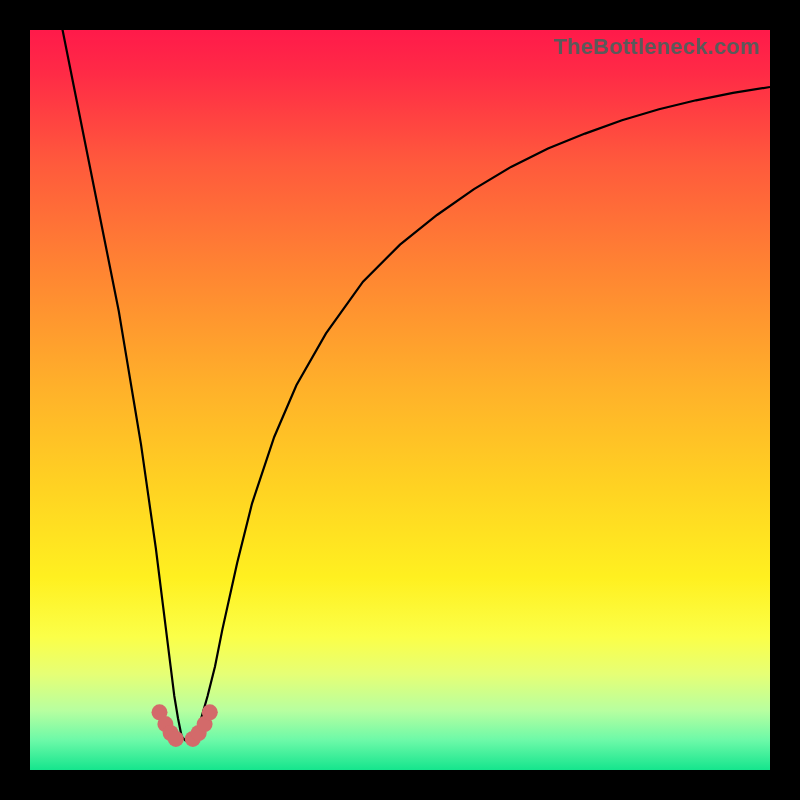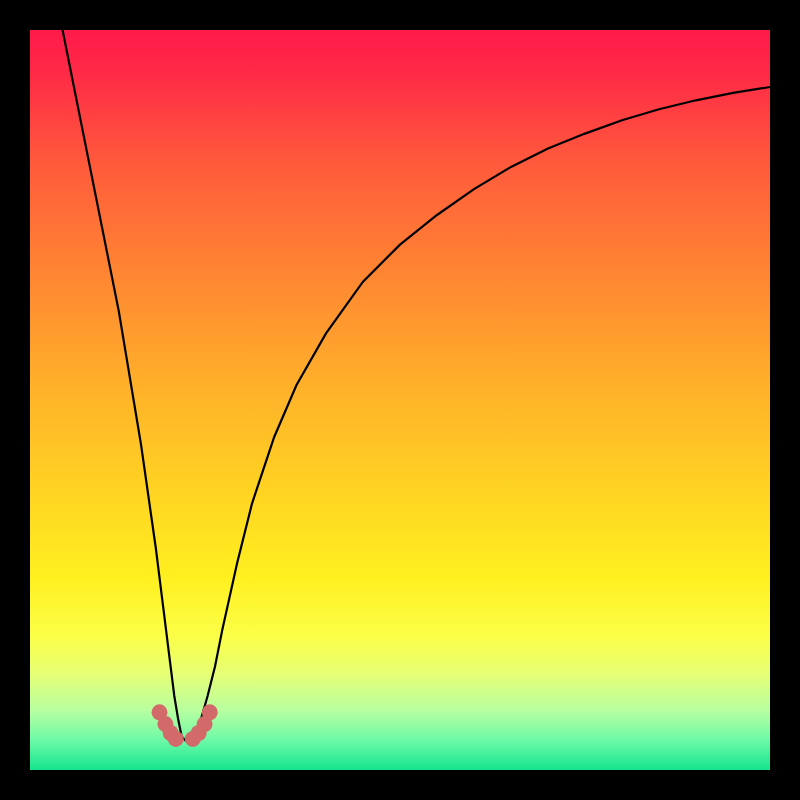--- a/index.html
+++ b/index.html
@@ -48,20 +48,21 @@
     position: absolute;
     left: 0;
     top: 0;
   }
 </style>
 </head>
 <body>
 
 <div class="frame">
 
+  <div class="watermark">TheBottleneck.com</div>
 
   <svg id="chart-svg" width="740" height="740" viewBox="0 0 740 740">
     <path id="curve-path" fill="none" stroke="#000000" stroke-width="2.2" d="M29.6 -14.8 L44.4 59.2 L59.2 133.2 L74.0 207.2 L88.8 281.2 L96.2 325.6 L103.6 370.0 L111.0 414.4 L118.4 466.2 L125.8 518.0 L133.2 577.2 L140.6 636.4 L144.3 666.0 L148.0 688.2 L151.7 706.7 L155.4 710.4 L162.8 706.7 L170.2 691.9 L177.6 666.0 L185.0 636.4 L192.4 599.4 L207.2 532.8 L222.0 473.6 L244.2 407.0 L266.4 355.2 L296.0 303.4 L333.0 251.6 L370.0 214.6 L407.0 185.0 L444.0 159.1 L481.0 136.9 L518.0 118.4 L555.0 103.6 L592.0 90.3 L629.0 79.2 L666.0 70.3 L703.0 62.9 L740.0 57.0 "></path>
     <g id="markers">
         <circle cx="129.5" cy="682.3" r="8" fill="#d36a6a"></circle>
         <circle cx="135.4" cy="694.1" r="8" fill="#d36a6a"></circle>
         <circle cx="140.6" cy="703.0" r="8" fill="#d36a6a"></circle>
         <circle cx="145.8" cy="708.9" r="8" fill="#d36a6a"></circle>
         <circle cx="162.8" cy="708.9" r="8" fill="#d36a6a"></circle>
         <circle cx="168.7" cy="703.0" r="8" fill="#d36a6a"></circle>

